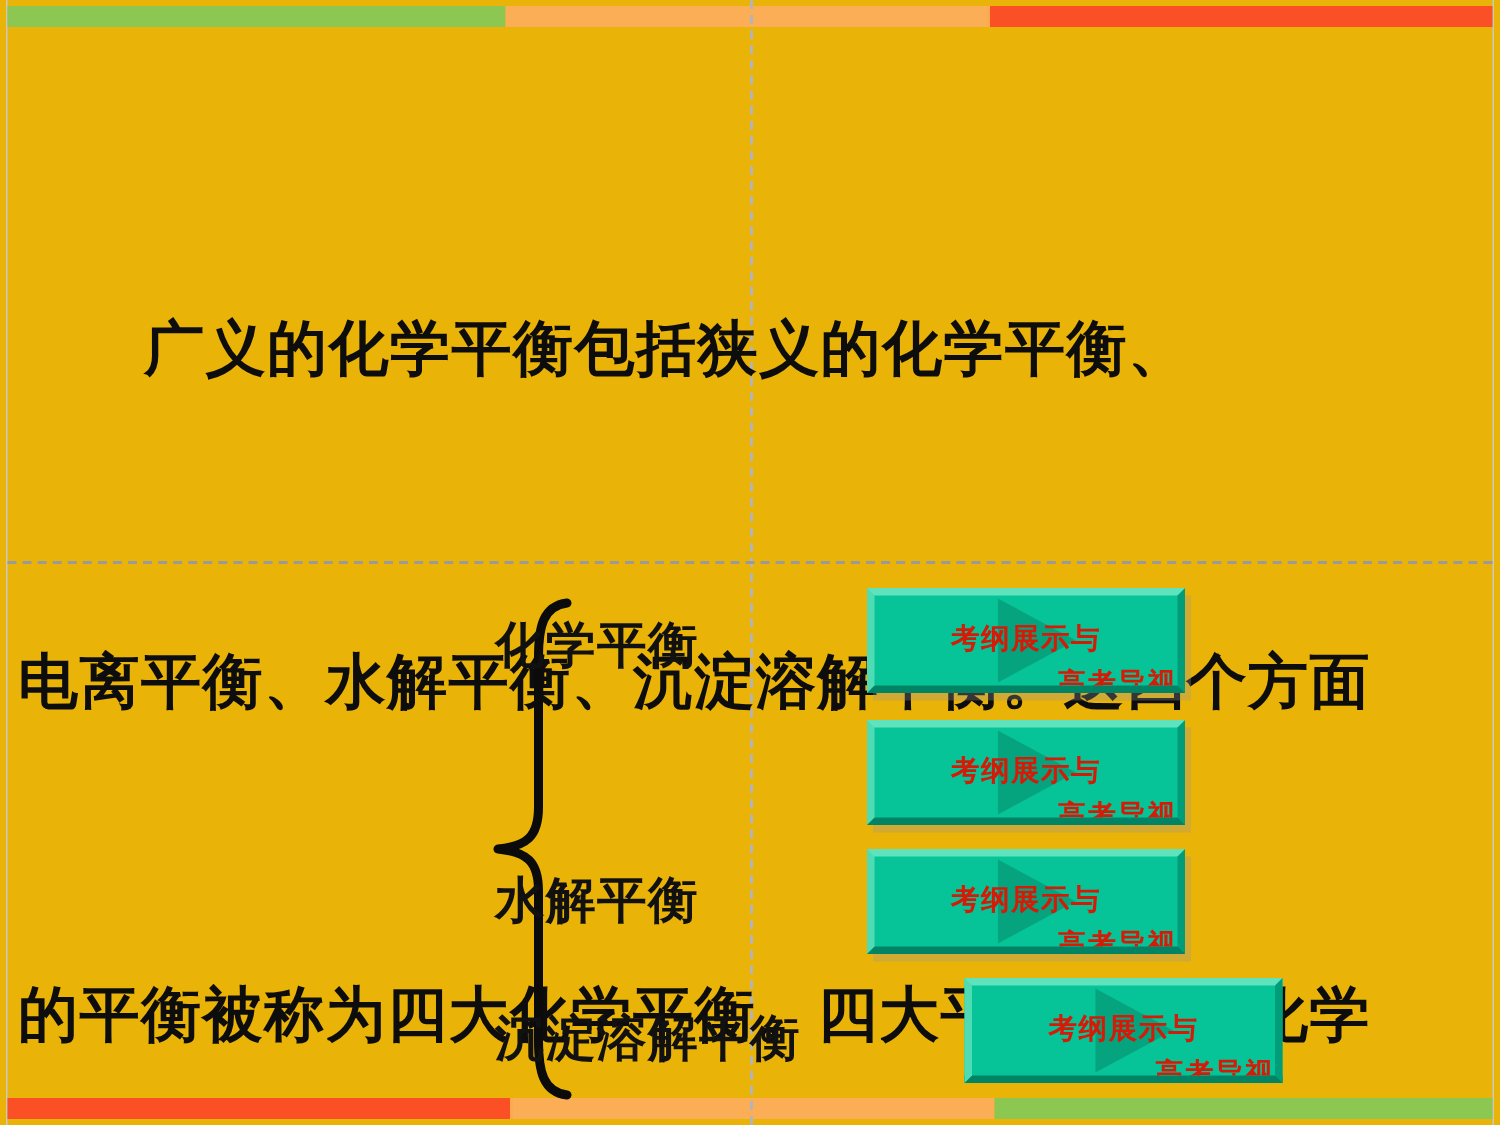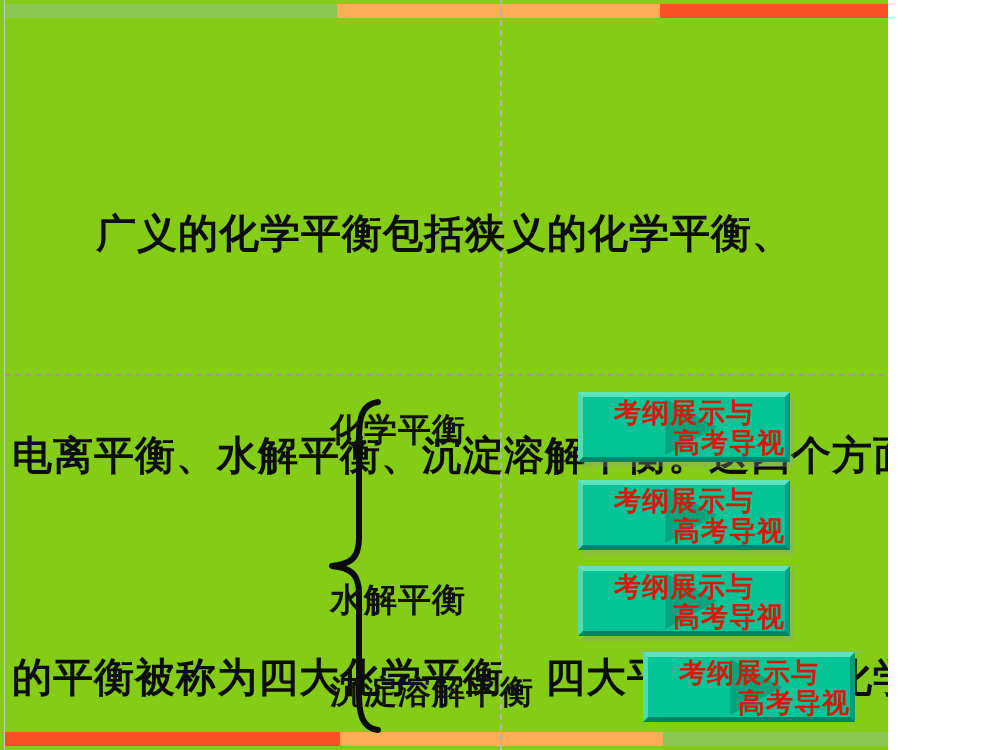--- a/index.html
+++ b/index.html
@@ -7,23 +7,23 @@
     padding: 0;
     background: #ffffff;
   }
   body {
     font-family: "DejaVu Sans", "Liberation Sans", sans-serif;
   }
 
   
   #slide {
     position: relative;
-    width: 888px;
+    width: 1000px;
     height: 750px;
-    background: #84cc16;
+    background: #eab308;
     overflow: hidden;
     box-sizing: border-box;
   }
 
   
   .page-frame {
     position: absolute;
     left: 4px;
     top: 0px;
     width: 992px;
@@ -155,26 +155,26 @@
     border-top: 28px solid transparent;
     border-bottom: 28px solid transparent;
     border-left: 52px solid rgba(0, 0, 0, 0.16);
   }
   .vid-btn .btn-text {
     position: relative;
     z-index: 2;
     display: block;
     text-align: center;
     font-family: "DejaVu Serif", "Liberation Serif", serif;
-    font-size: 27px;
+    font-size: 19px;
     font-weight: 700;
     line-height: 30px;
     color: #d61a08;
     letter-spacing: 1px;
-    padding-top: 1px;
+    padding-top: 14px;
   }
   .vid-btn .btn-text .l2 { display: block; text-align: right; }
   .vid-btn.shadowed { box-shadow: 4px 5px 0 rgba(150,150,150,0.30); }
 
   .vid-btn.v0 { left: 578px; top: 392px; }
   .vid-btn.v1 { left: 578px; top: 480px; }
   .vid-btn.v2 { left: 578px; top: 566px; }
   .vid-btn.v3 { left: 643px; top: 652px; }
 </style>
 </head>

